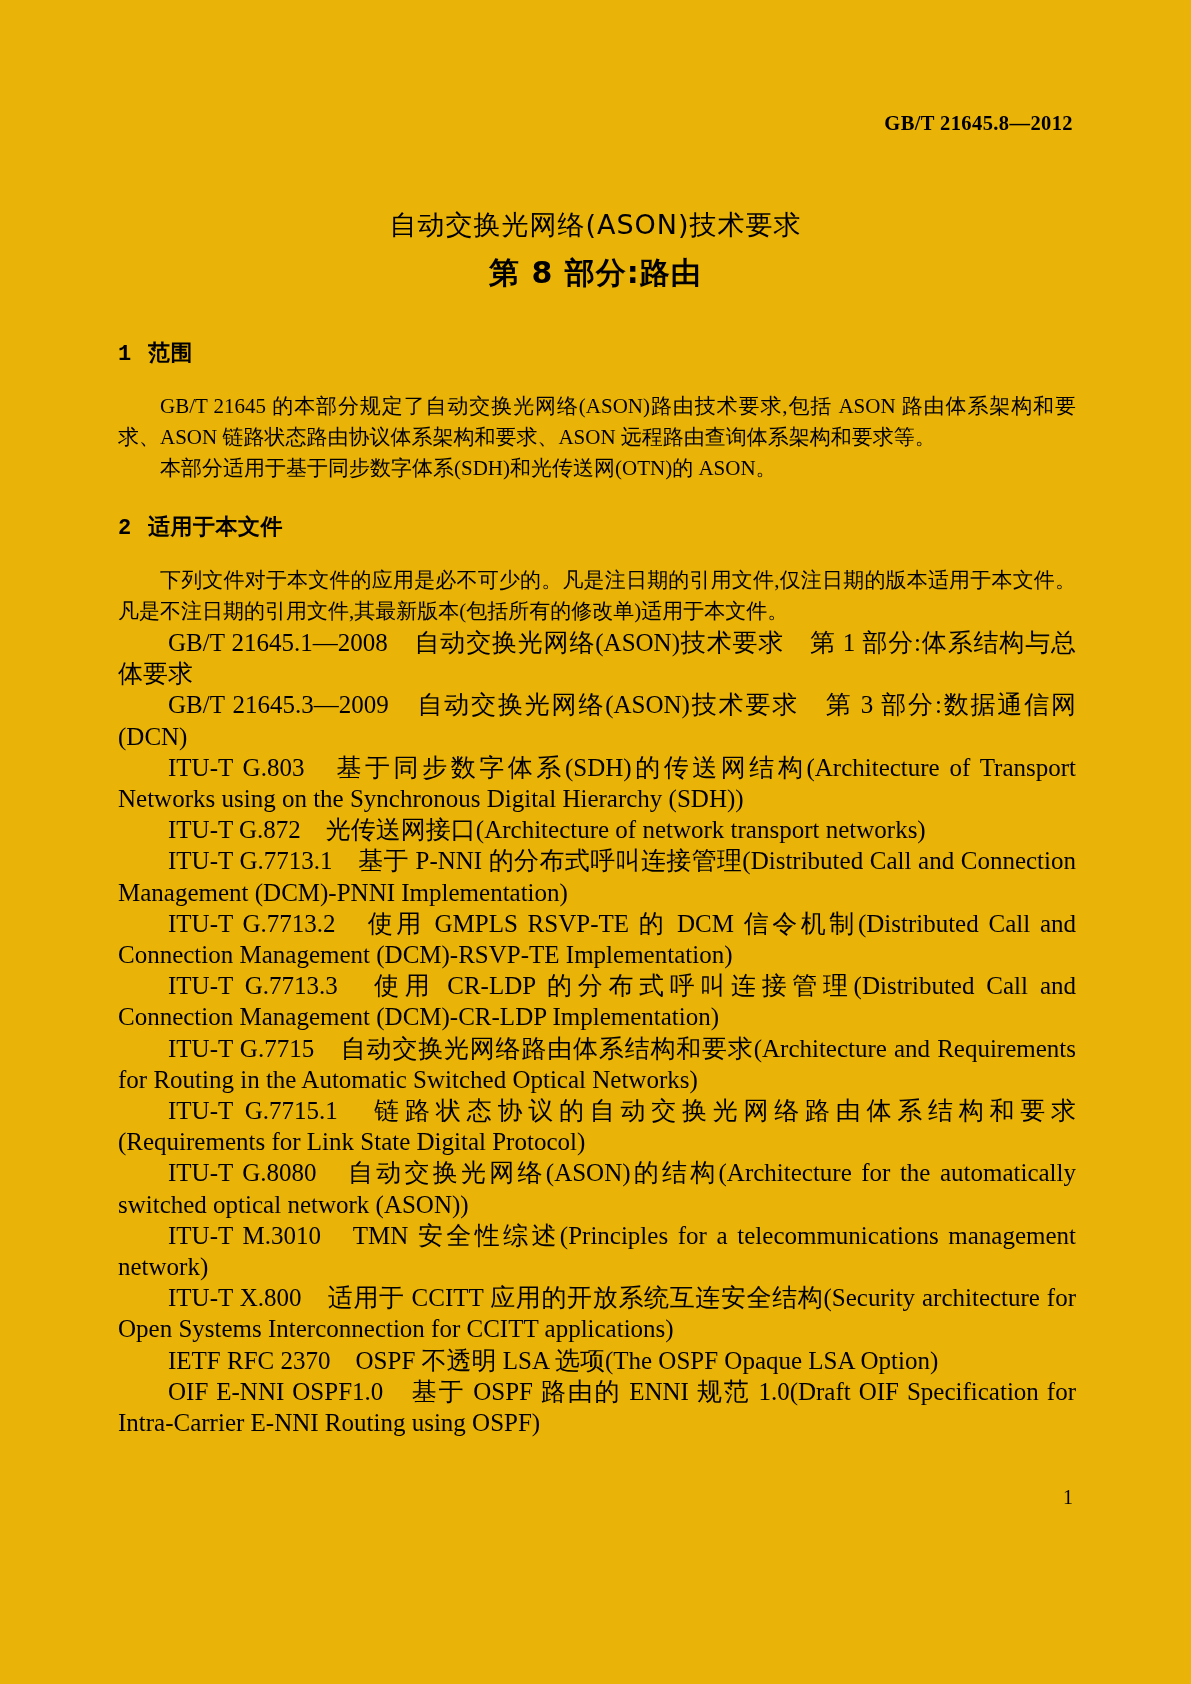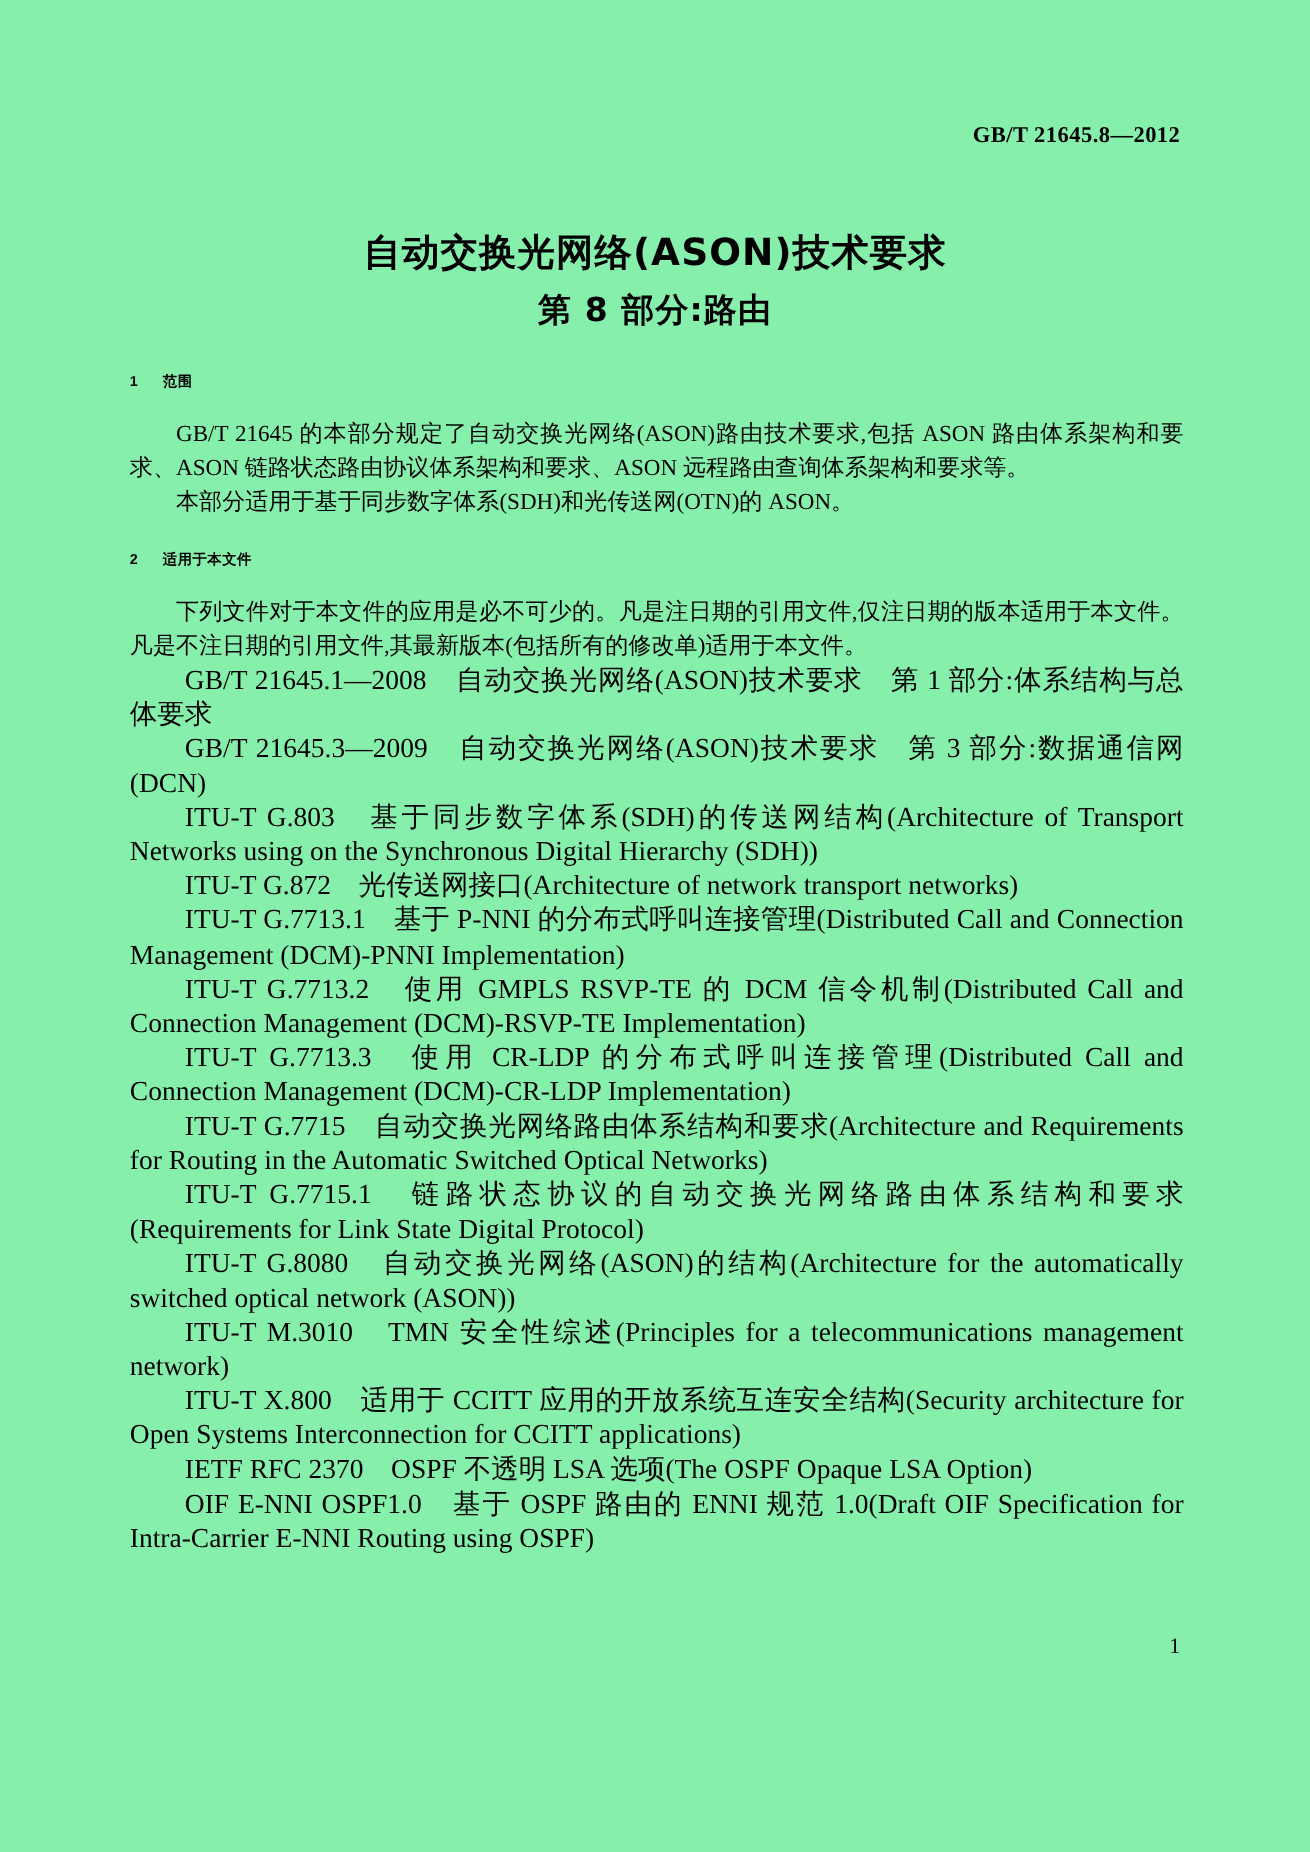--- a/index.html
+++ b/index.html
@@ -9,21 +9,21 @@
   }
   body {
     font-family: "Liberation Serif", "DejaVu Serif", serif;
     color: #000000;
   }
   .page {
     position: relative;
     width: 1191px;
     height: 1684px;
     margin: 0 auto;
-    background: #86efac;
+    background: #eab308;
     box-sizing: border-box;
     overflow: hidden;
   }
 
   
   .running-header {
     position: absolute;
     top: 112px;
     left: 118px;
     right: 118px;
@@ -41,22 +41,22 @@
   
   .title-block {
     position: absolute;
     top: 205px;
     left: 0;
     width: 1191px;
     text-align: center;
   }
   .doc-title-main {
     font-family: "DejaVu Sans", "Liberation Sans", sans-serif;
-    font-size: 34px;
-    font-weight: bold;
+    font-size: 27px;
+    font-weight: normal;
     letter-spacing: 1px;
     line-height: 1.5;
     white-space: nowrap;
   }
   .doc-title-part {
     font-family: "DejaVu Sans", "Liberation Sans", sans-serif;
     font-size: 30px;
     font-weight: bold;
     letter-spacing: 1px;
     line-height: 1.5;
@@ -66,22 +66,22 @@
 
   
   .content {
     position: absolute;
     top: 338px;
     left: 118px;
     width: 958px;
   }
 
   .clause-heading {
-    font-family: Liberation Sans, sans-serif;
-    font-size: 13px;
+    font-family: Liberation Mono, monospace;
+    font-size: 22px;
     font-weight: bold;
     letter-spacing: 0.5px;
     margin: 0;
     padding: 0;
     white-space: nowrap;
   }
   .clause-heading .num {
     display: inline-block;
     min-width: 30px;
   }

